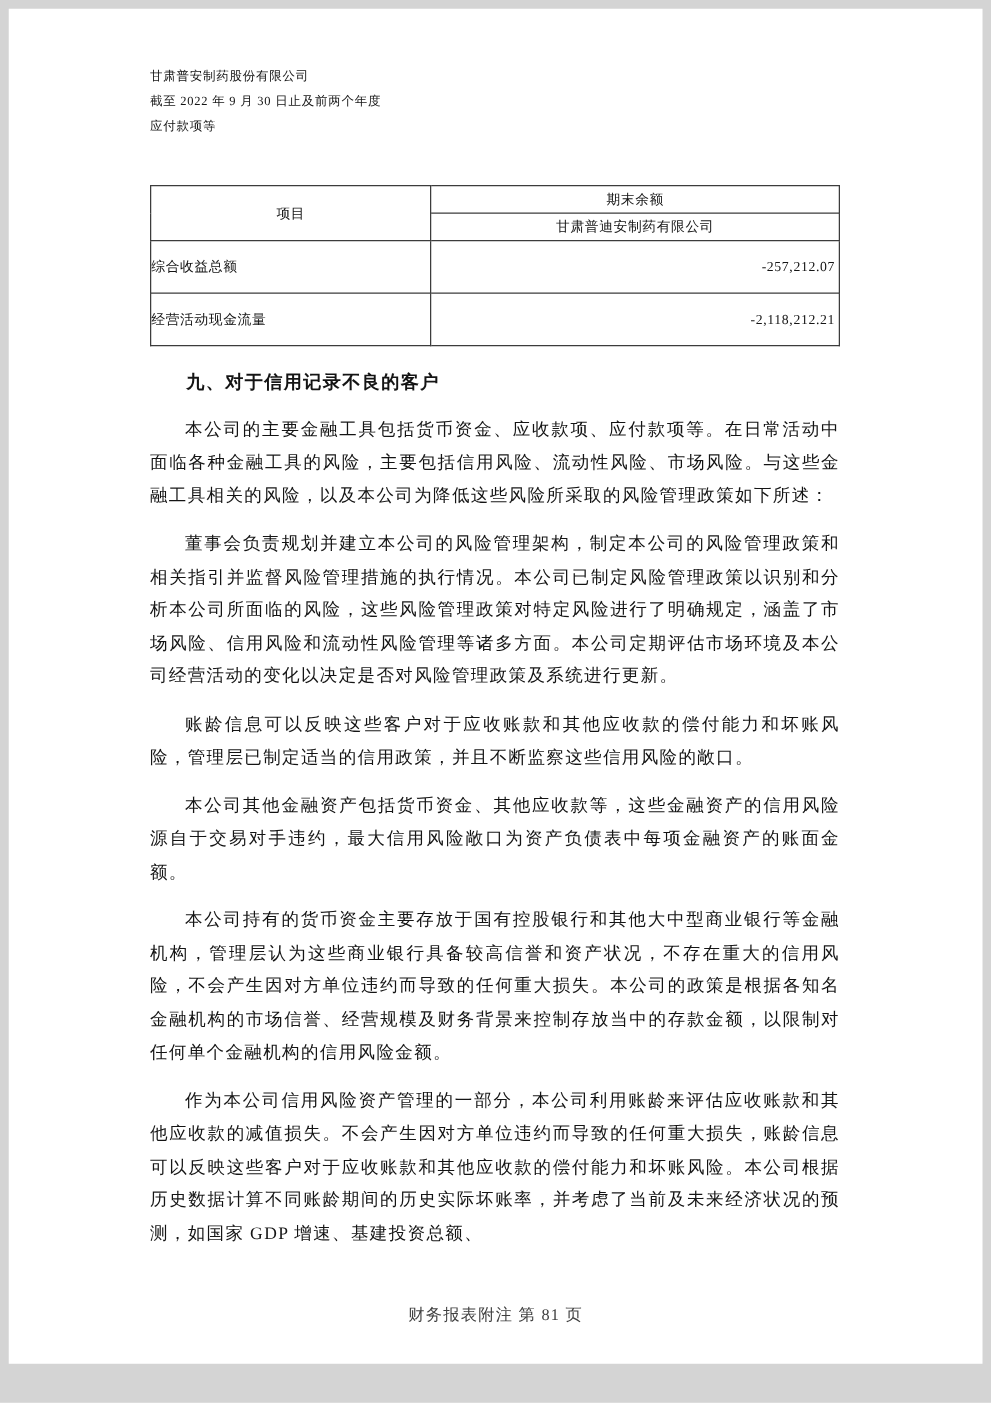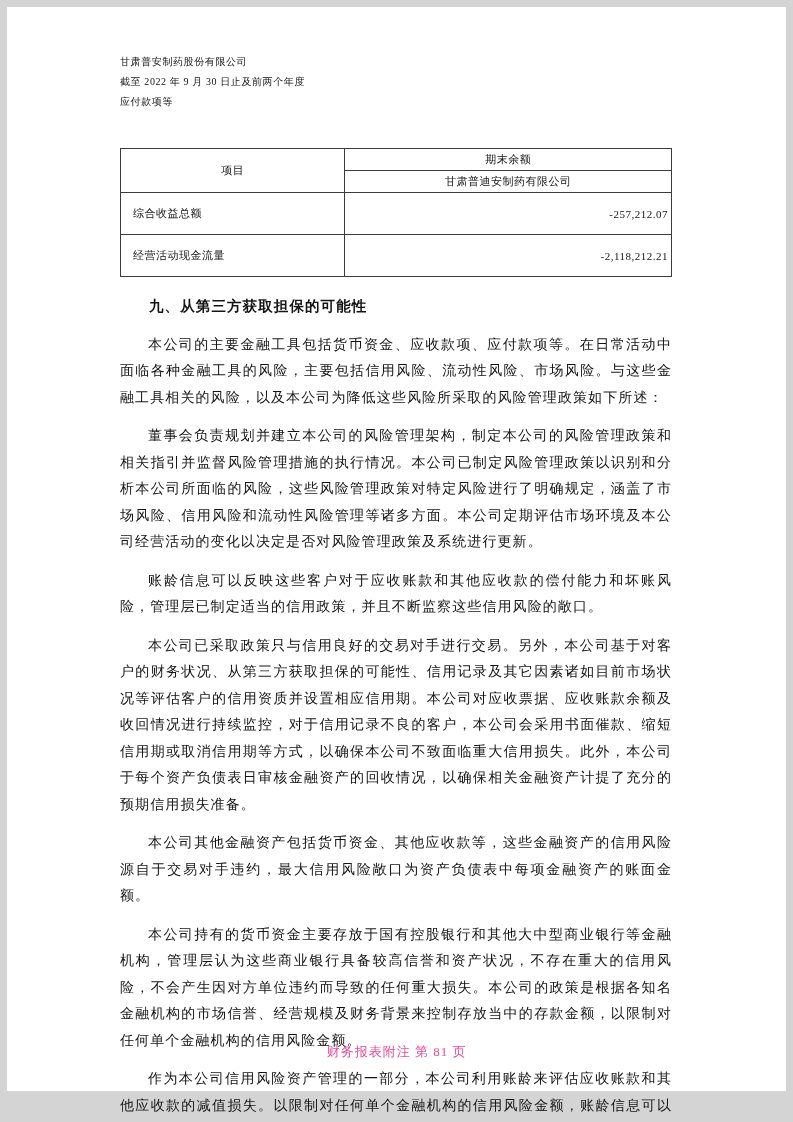--- a/index.html
+++ b/index.html
@@ -25,36 +25,36 @@
     width:100%; border-collapse:collapse;
     margin-top:36px; font-size:11px; letter-spacing:0.5px;
     table-layout:fixed;
   }
   table.fin-table td {
     border:1px solid #3c3c3c; padding:1px 4px; height:22px;
     vertical-align:middle;
   }
   table.fin-table .col-item { width:40.7%; }
   table.fin-table .c { text-align:center; }
-  table.fin-table td.item { text-align:left; padding-left:12px; height:25px; }
+  table.fin-table td.item { text-align:left; padding-left:0; height:25px; }
   table.fin-table td.num  { text-align:right; padding-right:3px; height:42px; }
 
   .body {
     margin-top:16px; font-size:14px; line-height:26.5px;
     letter-spacing:1.1px; text-align:justify;
   }
   .body p { text-indent:2em; margin:12px 0 1px 0; }
   .section-title, .subsection-title {
     font-size:14.5px; font-weight:700; text-indent:2em;
     line-height:26.5px; letter-spacing:1.1px; text-align:left;
     margin:0 0 1px 0;
   }
   .page-footer {
     position:absolute; left:0; right:0; top:1036px;
-    text-align:center; font-size:13px; letter-spacing:1px; color:#ec4899;
+    text-align:center; font-size:13px; letter-spacing:1px; color:#404040;
   }
 </style>
 </head>
 <body>
 
 <div class="canvas">
   <div class="page">
 
     <div class="doc-header">
       <div>甘肃普安制药股份有限公司</div>
@@ -76,26 +76,25 @@
           <td class="num">-257,212.07</td>
         </tr>
         <tr>
           <td class="item">经营活动现金流量</td>
           <td class="num">-2,118,212.21</td>
         </tr>
       </tbody>
     </table>
 
     <div class="body">
-      <div class="section-title">九、从第三方获取担保的可能性</div>
+      <div class="section-title">九、对于信用记录不良的客户</div>
       <p>本公司的主要金融工具包括货币资金、应收款项、应付款项等。在日常活动中面临各种金融工具的风险，主要包括信用风险、流动性风险、市场风险。与这些金融工具相关的风险，以及本公司为降低这些风险所采取的风险管理政策如下所述：</p>
       <p>董事会负责规划并建立本公司的风险管理架构，制定本公司的风险管理政策和相关指引并监督风险管理措施的执行情况。本公司已制定风险管理政策以识别和分析本公司所面临的风险，这些风险管理政策对特定风险进行了明确规定，涵盖了市场风险、信用风险和流动性风险管理等诸多方面。本公司定期评估市场环境及本公司经营活动的变化以决定是否对风险管理政策及系统进行更新。</p>
       <p>账龄信息可以反映这些客户对于应收账款和其他应收款的偿付能力和坏账风险，管理层已制定适当的信用政策，并且不断监察这些信用风险的敞口。</p>
-      <p>本公司已采取政策只与信用良好的交易对手进行交易。另外，本公司基于对客户的财务状况、从第三方获取担保的可能性、信用记录及其它因素诸如目前市场状况等评估客户的信用资质并设置相应信用期。本公司对应收票据、应收账款余额及收回情况进行持续监控，对于信用记录不良的客户，本公司会采用书面催款、缩短信用期或取消信用期等方式，以确保本公司不致面临重大信用损失。此外，本公司于每个资产负债表日审核金融资产的回收情况，以确保相关金融资产计提了充分的预期信用损失准备。</p>
       <p>本公司其他金融资产包括货币资金、其他应收款等，这些金融资产的信用风险源自于交易对手违约，最大信用风险敞口为资产负债表中每项金融资产的账面金额。</p>
       <p>本公司持有的货币资金主要存放于国有控股银行和其他大中型商业银行等金融机构，管理层认为这些商业银行具备较高信誉和资产状况，不存在重大的信用风险，不会产生因对方单位违约而导致的任何重大损失。本公司的政策是根据各知名金融机构的市场信誉、经营规模及财务背景来控制存放当中的存款金额，以限制对任何单个金融机构的信用风险金额。</p>
-      <p>作为本公司信用风险资产管理的一部分，本公司利用账龄来评估应收账款和其他应收款的减值损失。以限制对任何单个金融机构的信用风险金额，账龄信息可以反映这些客户对于应收账款和其他应收款的偿付能力和坏账风险。本公司根据历史数据计算不同账龄期间的历史实际坏账率，并考虑了当前及未来经济状况的预测，如国家 GDP 增速、基建投资总额、</p>
+      <p>作为本公司信用风险资产管理的一部分，本公司利用账龄来评估应收账款和其他应收款的减值损失。不会产生因对方单位违约而导致的任何重大损失，账龄信息可以反映这些客户对于应收账款和其他应收款的偿付能力和坏账风险。本公司根据历史数据计算不同账龄期间的历史实际坏账率，并考虑了当前及未来经济状况的预测，如国家 GDP 增速、基建投资总额、</p>
     </div>
 
     <div class="page-footer">财务报表附注 第 81 页</div>
 
   </div>
 </div>
 
 </body></html>

